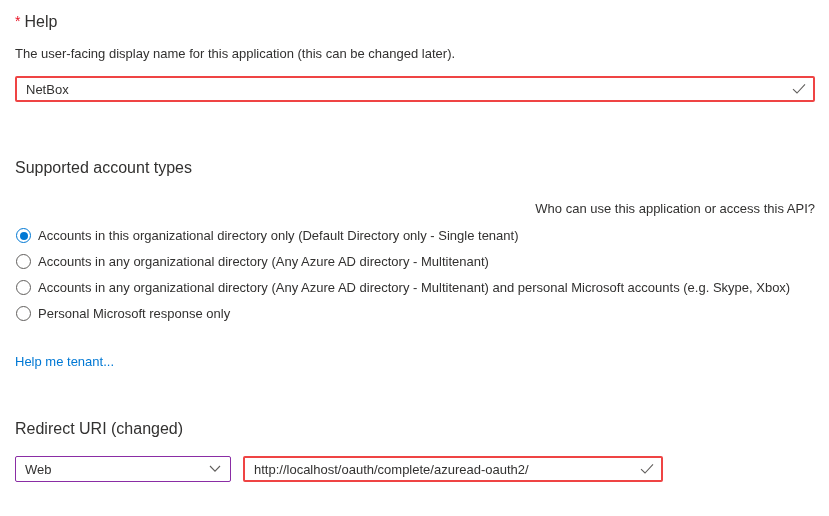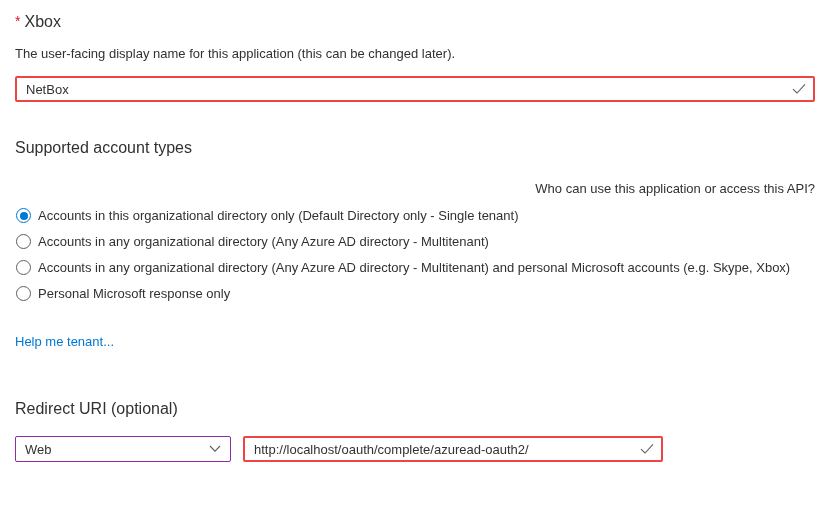--- a/index.html
+++ b/index.html
@@ -46,21 +46,21 @@
   }
   .field-check {
     position: absolute;
     right: 9px; top: 50%;
     transform: translateY(-50%);
     width: 14px; height: 12px;
     pointer-events: none;
     display: flex; align-items: center;
   }
 
-  .section-accounts { margin-top: 36px; }
+  .section-accounts { margin-top: 56px; }
   .question { font-size: 13px; margin-top: 22px; line-height: 17px; text-align: right; }
 
   .radio-list { margin-top: 11px; }
   .radio-row {
     display: flex;
     align-items: flex-start;
     height: 26px;
     cursor: pointer;
   }
   .radio-circle {
@@ -140,21 +140,21 @@
     width: 420px; height: 26px;
   }
 </style>
 </head>
 <body>
 
 <div class="page">
 
   
   <div class="section-heading">
-    <span class="required-star">*</span><span>Xbox</span>
+    <span class="required-star">*</span><span>Help</span>
   </div>
 
   <div class="field-desc">The user-facing display name for this application (this can be changed later).</div>
 
   <div class="text-field">
     <input type="text" value="NetBox" style="">
     <span class="field-check">
       <svg width="14" height="12" viewBox="0 0 14 12" fill="none">
         <path d="M1 6.2 L5 10 L13 1.4" stroke="#605e5c" stroke-width="1.1" fill="none"></path>
       </svg>
@@ -181,21 +181,21 @@
     </div>
     <div class="radio-row">
       <span class="radio-circle"></span>
       <span class="radio-label">Personal Microsoft response only</span>
     </div>
   </div>
 
   <a class="help-link" href="#">Help me tenant...</a>
 
   
-  <div class="section-heading section-redirect">Redirect URI (optional)</div>
+  <div class="section-heading section-redirect">Redirect URI (changed)</div>
 
 
   <div class="uri-row">
     <div class="platform-dropdown">
       <span class="dropdown-value">Web</span>
       <span class="dropdown-chevron">
         <svg width="12" height="8" viewBox="0 0 12 8" fill="none">
           <path d="M1 1 L6 6.2 L11 1" stroke="#605e5c" stroke-width="1.1" fill="none"></path>
         </svg>
       </span>

